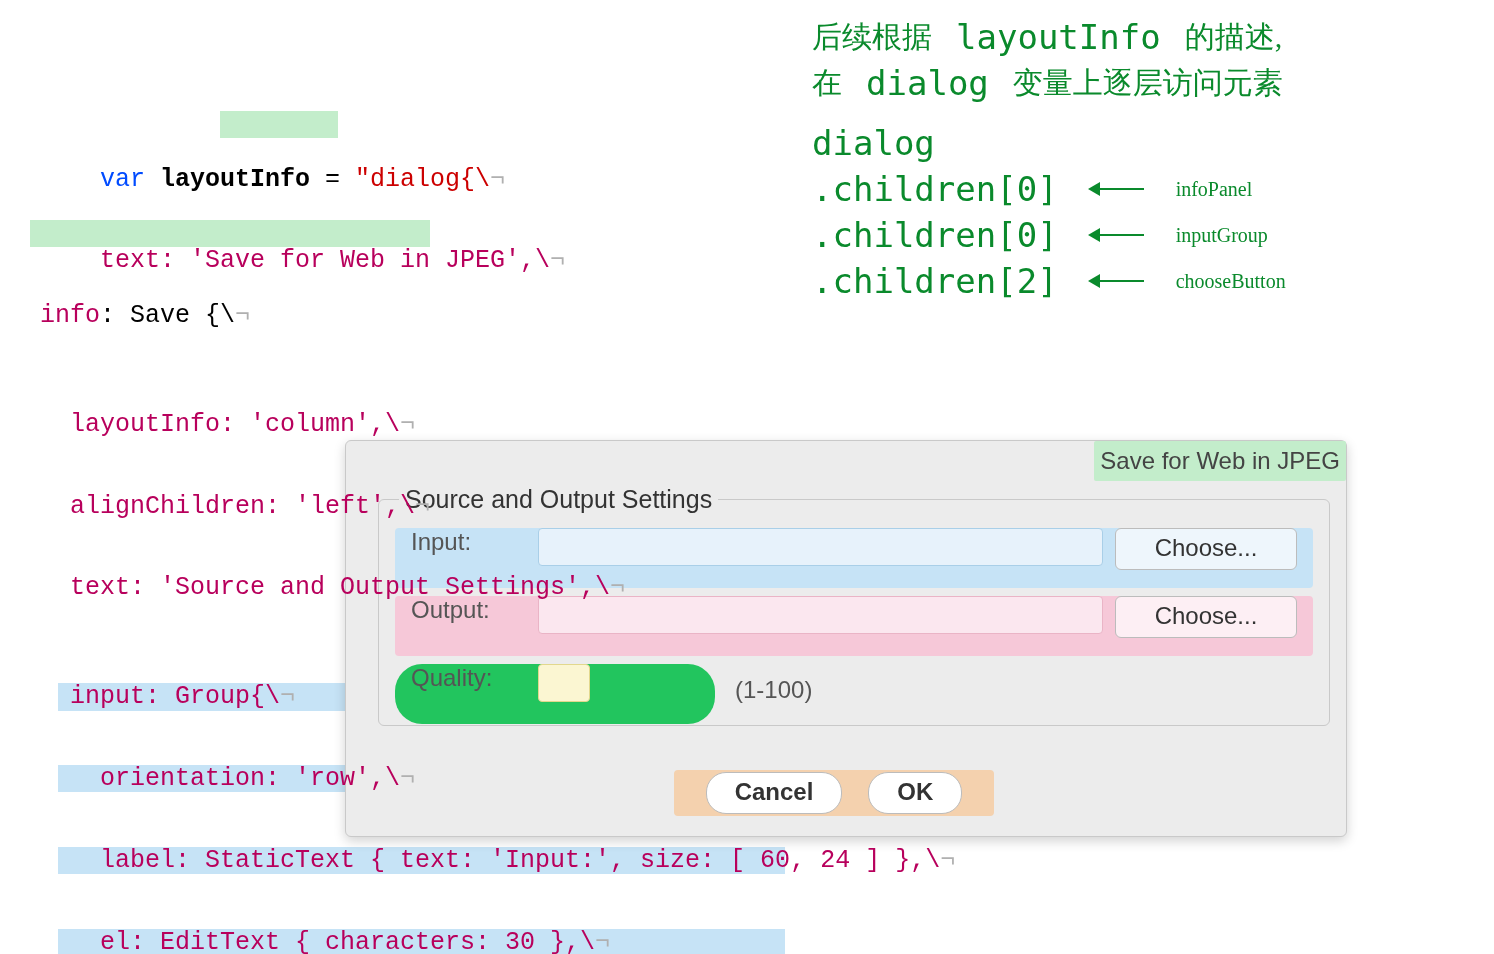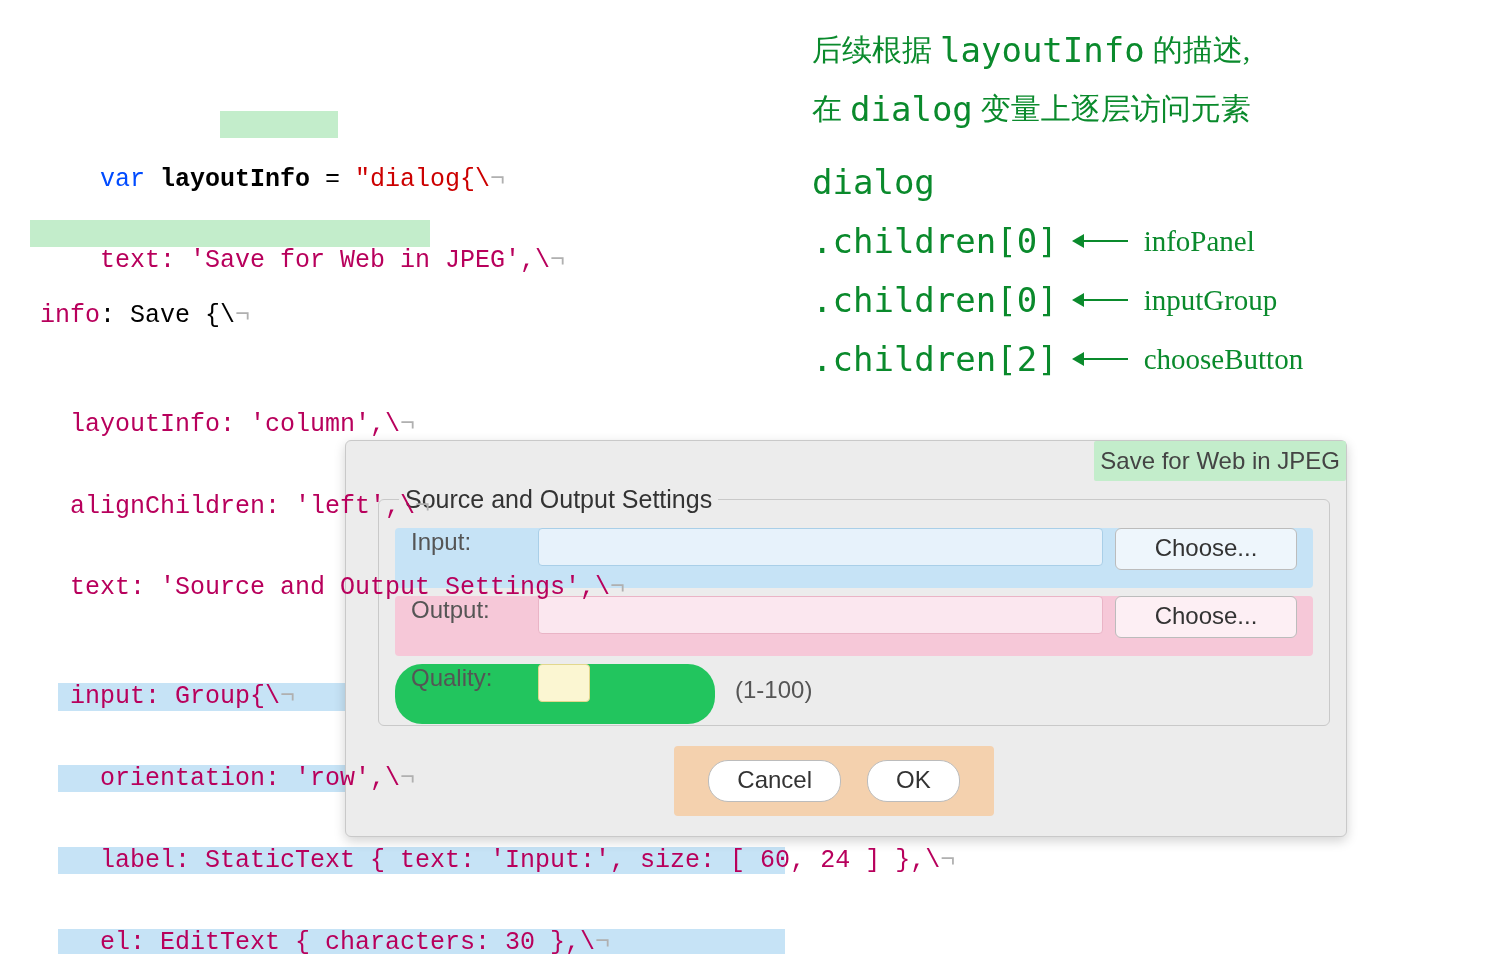--- a/index.html
+++ b/index.html
@@ -127,27 +127,28 @@
   #quality-hint-holder{
     position:absolute; left:352px; top:176px;
     font-size:24px; color:#555;
   }
 
   #btnrow{
     position:absolute;
     left:328px;
     bottom:20px;
     width:320px;
-    height:70px;
+    height:46px;
     background:#f4d1ae;
     border-radius:4px;
     display:flex;
     align-items:center;
     justify-content:center;
     gap:26px;
+    font-weight:bold;
   }
   .dlg-btn{
     height:40px;
     border:1px solid #bcbcbc;
     border-radius:20px;
     background:#fff;
     padding:0 28px;
     line-height:38px;
     color:#333;
   }
@@ -157,22 +158,22 @@
     position:absolute;
     left:812px;
     top:14px;
     width:670px;
     color:#0a8a2c;
     font-size:30px;
     line-height:46px;
   }
   #annot .mono{ font-family: Menlo, Consolas, monospace; font-size:34px; }
   #annot .hand{ font-family: "Comic Sans MS", "Bradley Hand", cursive; font-size:30px; }
-  #annot .small-hand{ font-family: "Comic Sans MS", cursive; font-size:29px; }
-  #annot .row2{ display:flex; align-items:center; gap:8px; height:46px;margin-top:13px;}
+  #annot .small-hand{ font-family: "Comic Sans MS", cursive; font-size:20px; }
+  #annot .row2{ display:flex; align-items:center; gap:24px; height:46px;}
   .arrow{
     display:inline-block;
     width:54px; height:2px;
     background:#0a8a2c;
     position:relative;
     margin:0 8px;
   }
   .arrow::before{
     content:"";
     position:absolute;

